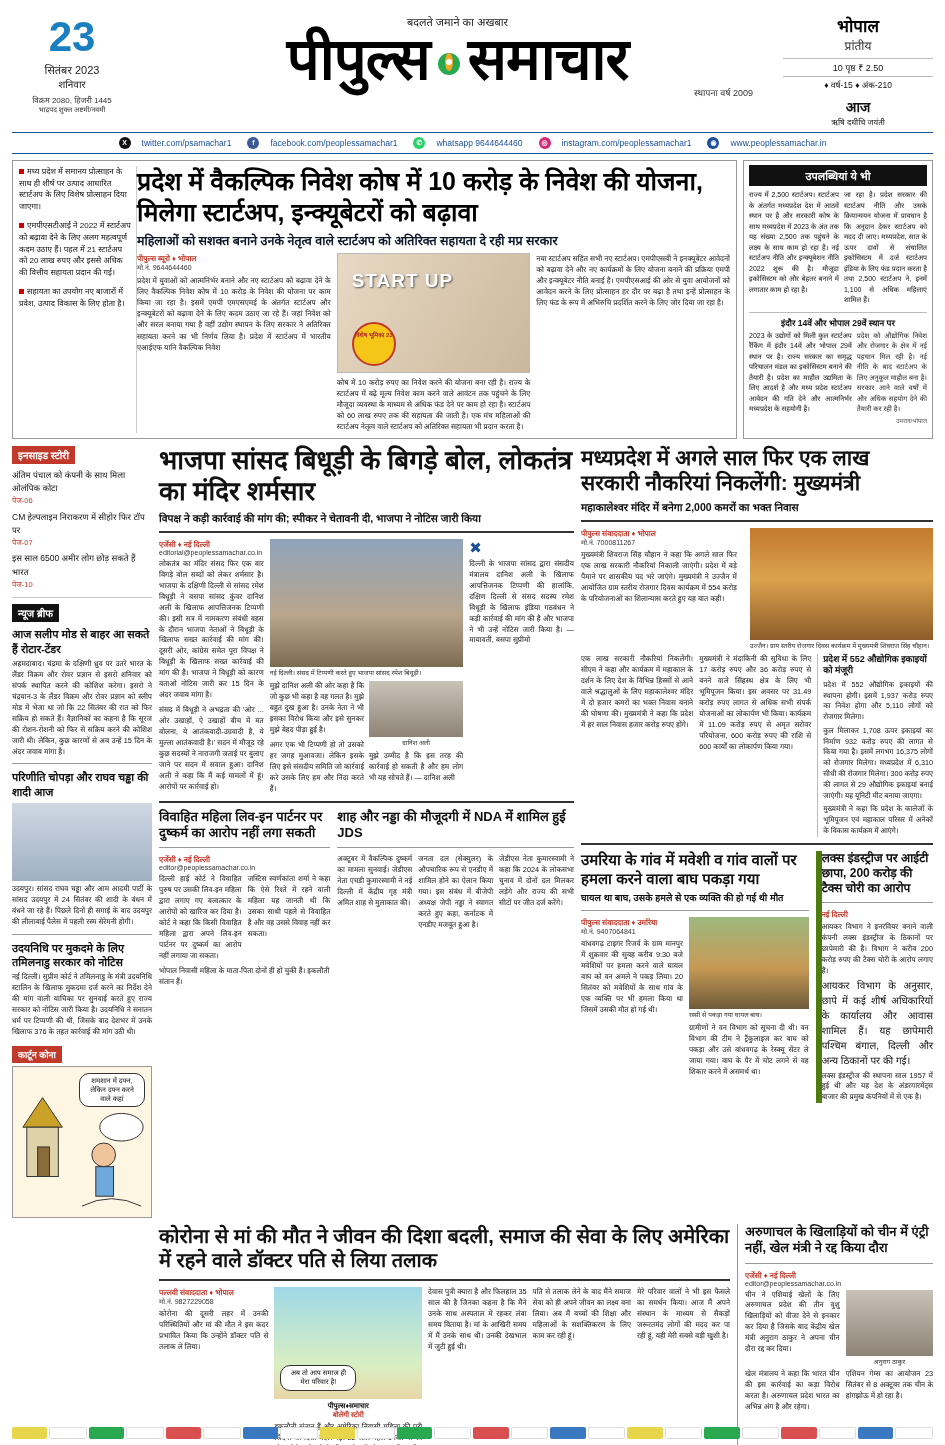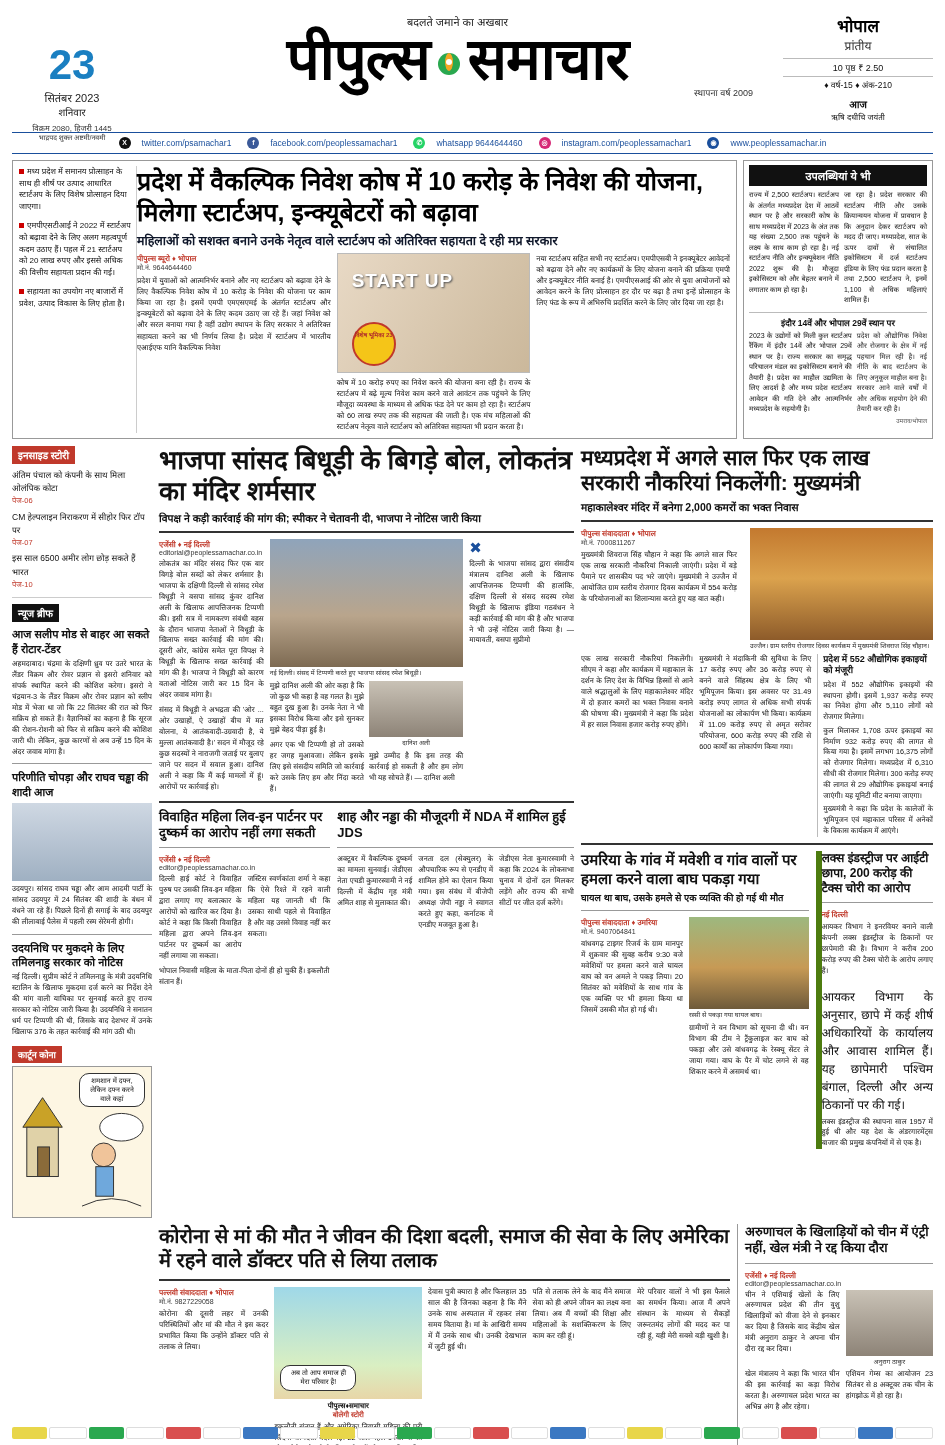--- a/index.html
+++ b/index.html
@@ -8,38 +8,38 @@
     background: #ffffff;
     font-family: "Liberation Sans", sans-serif;
     color: #111;
     overflow: hidden;
   }
   .page { width: 945px; height: 1445px; padding: 10px 12px; position: relative; }
 
   
   .masthead { display: flex; align-items: flex-start; height: 118px; position: relative; }
   .md-date { width: 120px; text-align: center; padding-top: 6px; }
-  .md-date .big { font-size: 42px; font-weight: bold; color: #1a7fc1; line-height: 1; font-family: "Liberation Sans", sans-serif; margin-top: 28px; }
+  .md-date .big { font-size: 42px; font-weight: bold; color: #1a7fc1; line-height: 1; font-family: "Liberation Sans", sans-serif; }
   .md-date .m1 { font-size: 11px; color: #222; margin-top: 4px; }
   .md-date .m2 { font-size: 10px; color: #222; }
   .md-date .m3 { font-size: 8px; color: #333; margin-top: 5px; line-height: 1.25; }
   .md-date .m4 { font-size: 7px; color: #333; line-height: 1.25; }
 
   .md-center { flex: 1; text-align: center; position: relative; }
   .md-tag { font-size: 11px; color: #222; margin-top: 4px; }
   .md-title { font-size: 58px; font-weight: bold; letter-spacing: -1px; line-height: 1.05; color: #000; }
   .md-title .dot { display: inline-block; width: 34px; height: 34px; vertical-align: -2px; margin: 0 2px; }
   .md-sub { display: flex; justify-content: space-between; padding: 0 30px; font-size: 9px; color: #333; margin-top: -4px; }
 
   .md-right { width: 150px; text-align: center; padding-top: 4px; font-size: 9px; }
   .md-right .city { font-size: 17px; font-weight: bold; color: #000; }
   .md-right .prant { font-size: 12px; color: #333; }
   .md-right .prc { font-size: 9px; margin-top: 4px; border-top: 1px solid #bbb; border-bottom: 1px solid #bbb; padding: 2px 0; }
   .md-right .vol { font-size: 8.5px; margin-top: 2px; }
-  .md-right .aaj { font-size: 10px; margin-top: 7px; font-weight: bold; }
+  .md-right .aaj { font-size: 14px; margin-top: 7px; font-weight: bold; }
   .md-right .aaj2 { font-size: 8px; }
 
   
   .socialbar {
     height: 22px; border-top: 1.5px solid #1a4f9c; border-bottom: 1.5px solid #1a4f9c;
     display: flex; align-items: center; justify-content: center; gap: 16px;
     margin-top: 4px; font-size: 8.5px; color: #1a4f9c;
   }
   .soc { display: flex; align-items: center; gap: 11px; }
   .soc .ic { width: 12px; height: 12px; border-radius: 50%; display: inline-block; color: #fff; font-size: 7px; text-align: center; line-height: 12px; font-weight: bold; }
@@ -375,21 +375,21 @@
               <div class="cap">रस्सी से पकड़ा गया घायल बाघ।</div>
               <div style="font-size:7.3px;line-height:1.5;text-align:justify;margin-top:3px">ग्रामीणों ने वन विभाग को सूचना दी थी। वन विभाग की टीम ने ट्रैंकुलाइज कर बाघ को पकड़ा और उसे बांधवगढ़ के रेस्क्यू सेंटर ले जाया गया। बाघ के पैर में चोट लगने से वह शिकार करने में असमर्थ था।</div>
             </div>
           </div>
         </div>
         <div style="width:34%; border-left:6px solid #4d7c0f; ">
           <div class="hl4" style="font-size:12px">लक्स इंडस्ट्रीज पर आईटी छापा, 200 करोड़ की टैक्स चोरी का आरोप</div>
           <div class="rule"></div>
           <div class="byline">नई दिल्ली</div>
           <div style="font-size:7.3px;line-height:1.5;text-align:justify;margin-top:3px">आयकर विभाग ने इनरवियर बनाने वाली कंपनी लक्स इंडस्ट्रीज के ठिकानों पर छापेमारी की है। विभाग ने करीब 200 करोड़ रुपए की टैक्स चोरी के आरोप लगाए हैं।</div>
-          <div style="font-size:12px;line-height:1.5;text-align:justify;margin-top:11px">आयकर विभाग के अनुसार, छापे में कई शीर्ष अधिकारियों के कार्यालय और आवास शामिल हैं। यह छापेमारी पश्चिम बंगाल, दिल्ली और अन्य ठिकानों पर की गई।</div>
+          <div style="font-size:10px;line-height:1.5;text-align:justify;margin-top:1px">आयकर विभाग के अनुसार, छापे में कई शीर्ष अधिकारियों के कार्यालय और आवास शामिल हैं। यह छापेमारी पश्चिम बंगाल, दिल्ली और अन्य ठिकानों पर की गई।</div>
           <div style="font-size:7.3px;line-height:1.5;text-align:justify;margin-top:3px">लक्स इंडस्ट्रीज की स्थापना साल 1957 में हुई थी और यह देश के अंडरगारमेंट्स बाजार की प्रमुख कंपनियों में से एक है।</div>
         </div>
       </div>
     </div>
   </div>
 
   <div style="display:flex; gap:7px; margin-top:6px; padding-left:147px;">
     <div style="flex:1">
       <div class="hl2" style="font-size:20px">कोरोना से मां की मौत ने जीवन की दिशा बदली, समाज की सेवा के लिए अमेरिका में रहने वाले डॉक्टर पति से लिया तलाक</div>
       <div class="rule2"></div>

